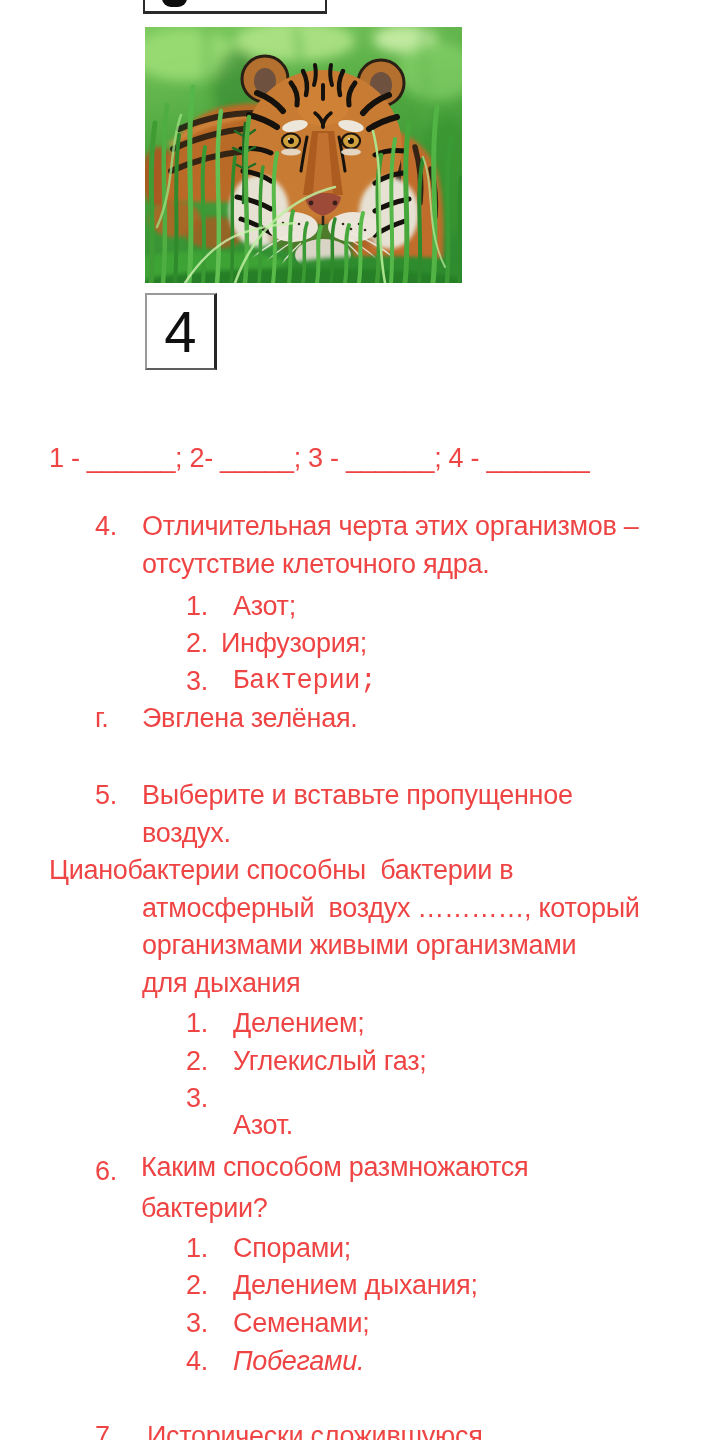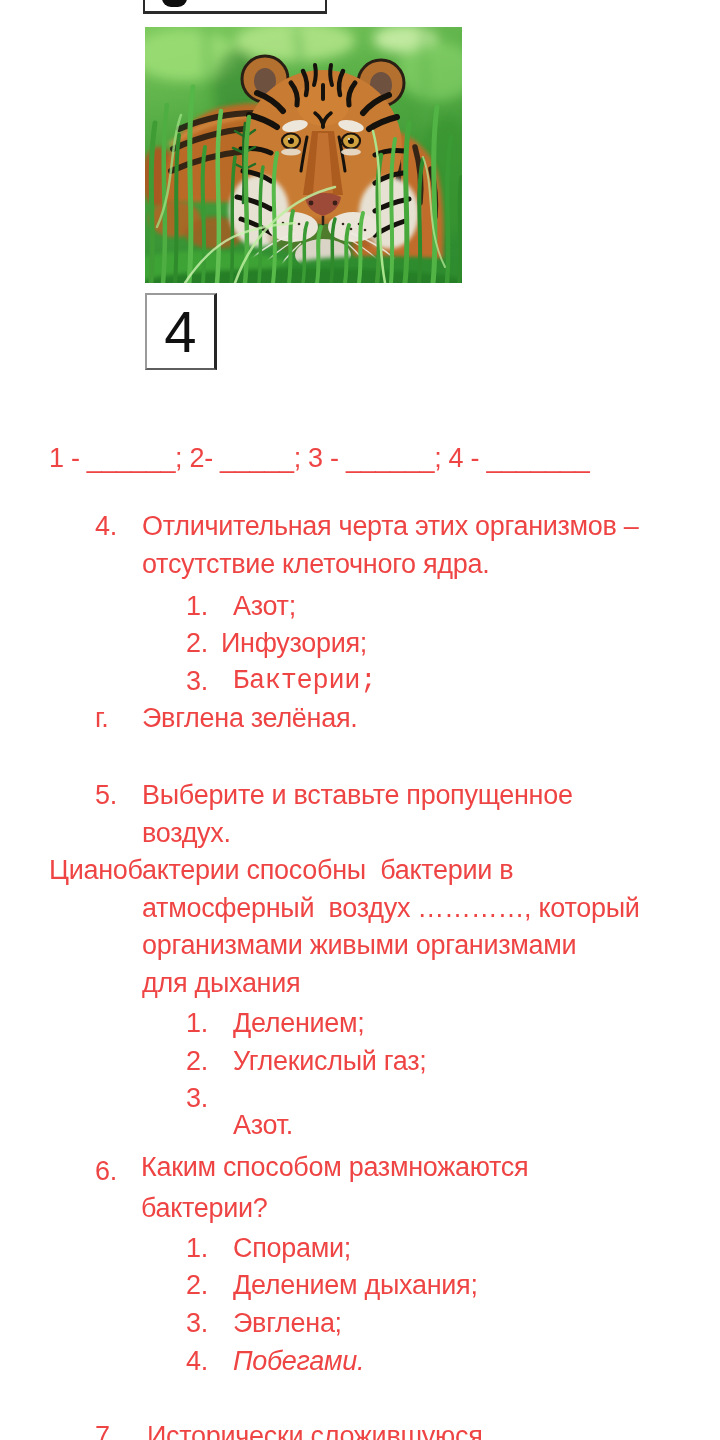--- a/index.html
+++ b/index.html
@@ -251,20 +251,20 @@
       <div class="tline" style="left: 186px; top: 1083px;">3.</div>
       <div class="tline" style="left: 233px; top: 1083px; margin-top: 27px;">Азот.</div>
       <div class="tline" style="left: 95px; top: 1156px;">6.</div>
       <div class="tline" style="left: 141px; top: 1152px;">Каким способом размножаются</div>
       <div class="tline" style="left: 141px; top: 1193px;">бактерии?</div>
       <div class="tline" style="left: 186px; top: 1233px;">1.</div>
       <div class="tline" style="left: 233px; top: 1233px;">Спорами;</div>
       <div class="tline" style="left: 186px; top: 1270px;">2.</div>
       <div class="tline" style="left: 233px; top: 1270px;">Делением дыхания;</div>
       <div class="tline" style="left: 186px; top: 1308px;">3.</div>
-      <div class="tline" style="left: 233px; top: 1308px;">Эвглена;</div>
+      <div class="tline" style="left: 233px; top: 1308px;">Семенами;</div>
       <div class="tline" style="left: 186px; top: 1346px;">4.</div>
       <div class="tline" style="left: 233px; top: 1346px; font-style: italic;">Побегами.</div>
       <div class="tline" style="left: 95px; top: 1421px;">7.</div>
       <div class="tline" style="left: 147px; top: 1421px;">Исторически сложившуюся</div>
     </div>
 
 </div>
 
 </body></html>

